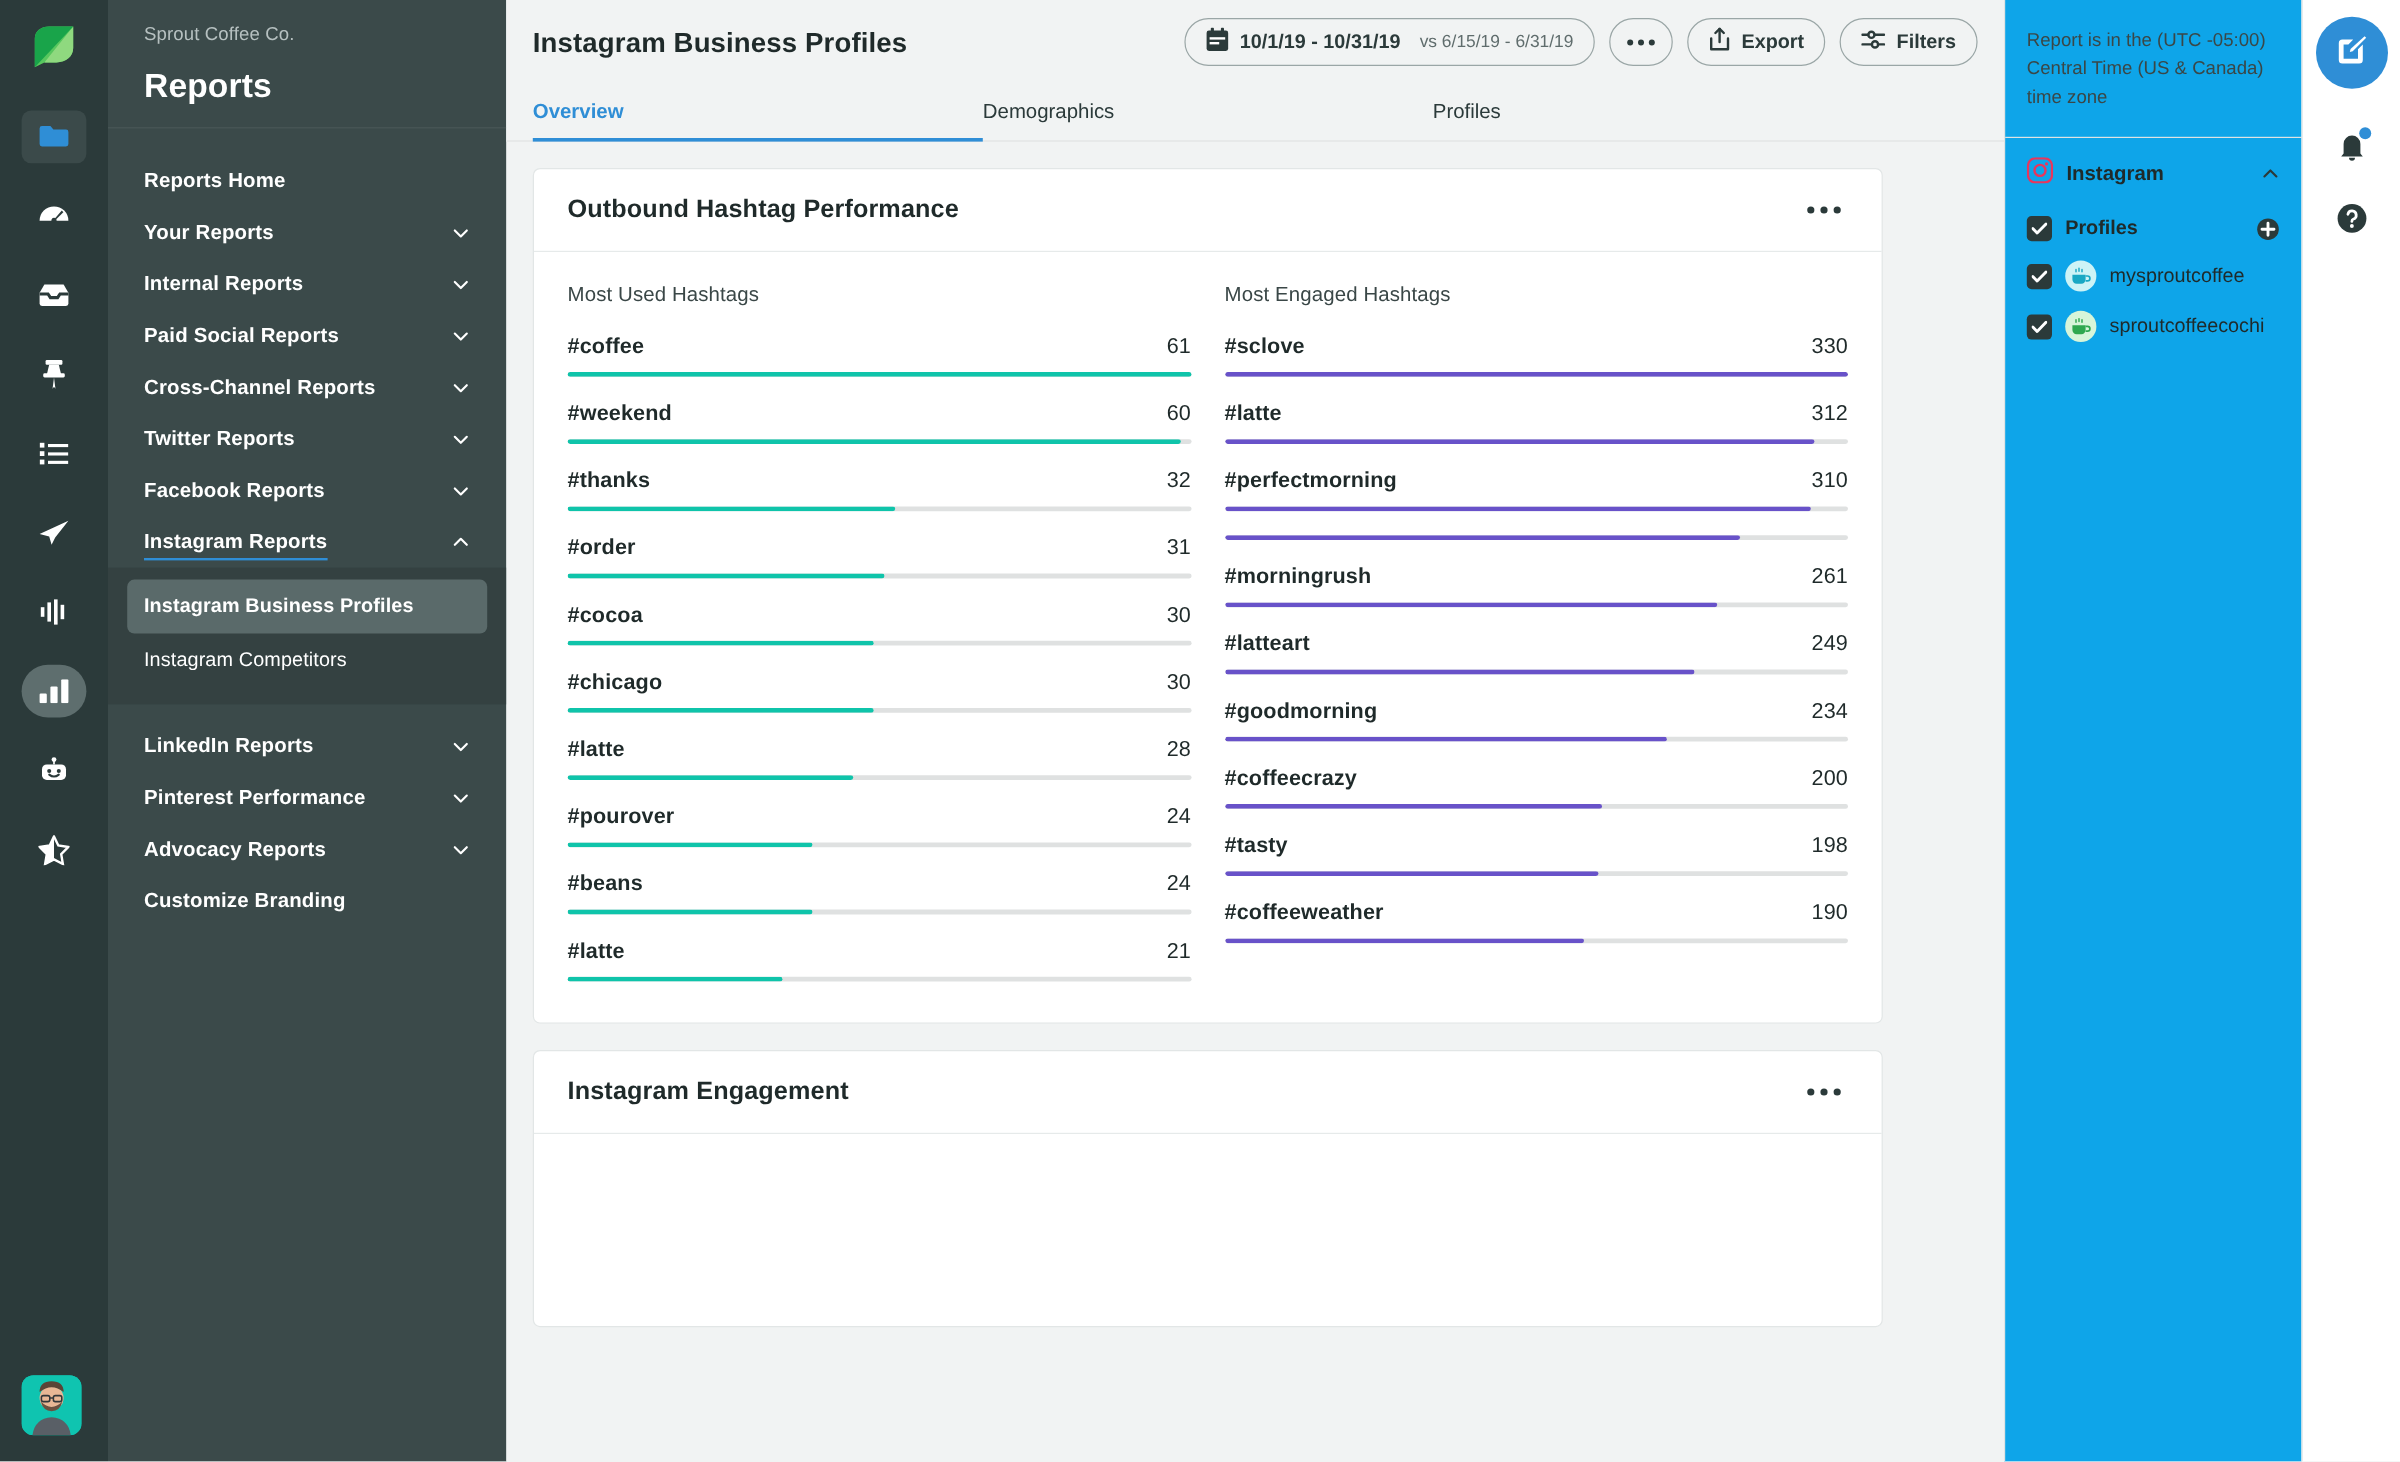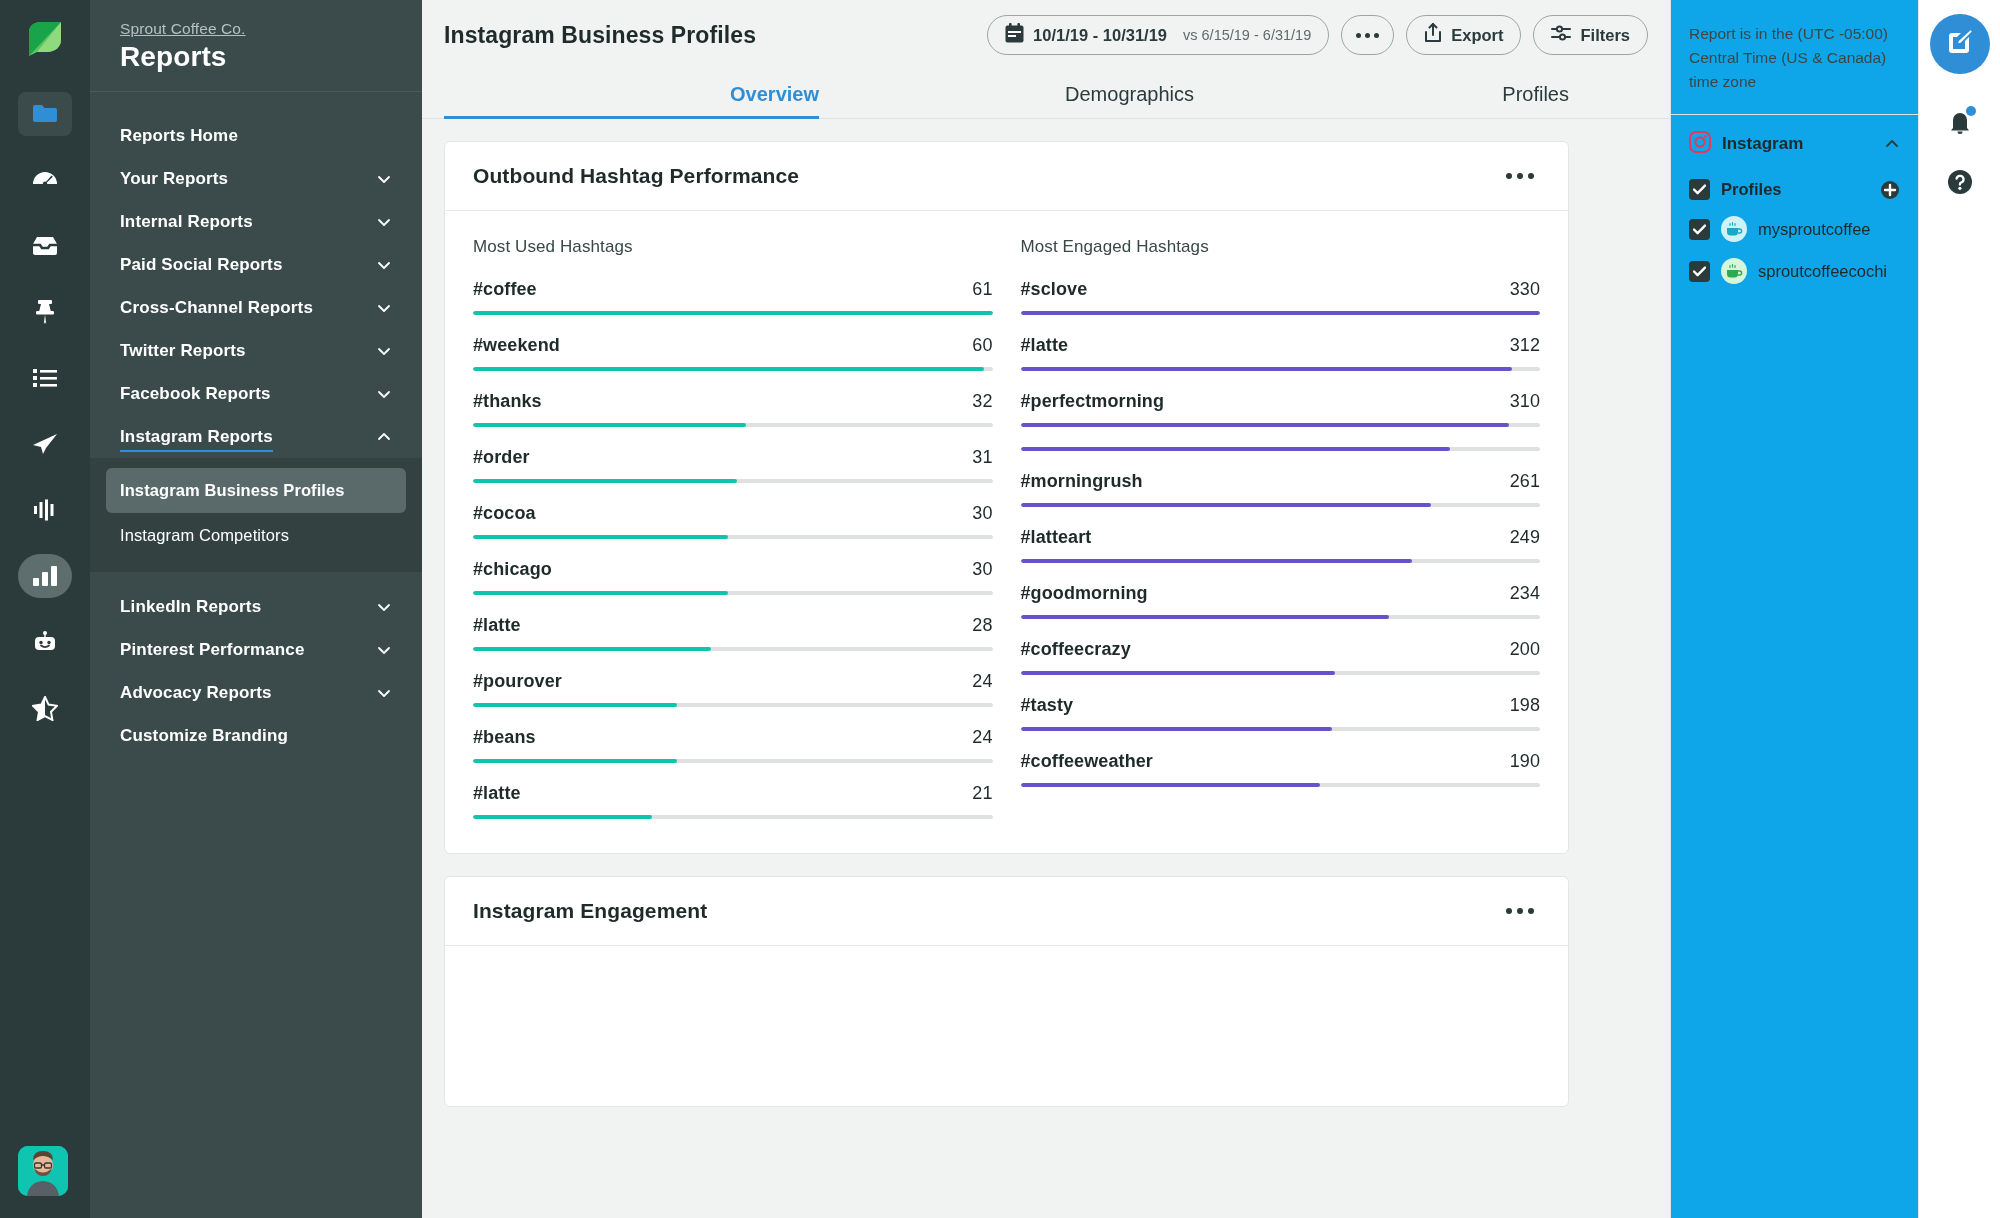--- a/index.html
+++ b/index.html
@@ -30,21 +30,21 @@
     width: 50px; height: 50px; border-radius: 10px; overflow: hidden;
     background: #0fc4b0;
   }
 
   
   .nav {
     width: 332px; flex: 0 0 332px; background: #3b4a4a; color: #fff;
     display: flex; flex-direction: column;
   }
   .nav-head { padding: 20px 30px 18px 30px; border-bottom: 1px solid #4a5858; }
-  .nav-org { font-size: 15.5px; color: #b6c0c0; margin-bottom: 3px; letter-spacing: .1px; text-decoration: underline; }
+  .nav-org { font-size: 15.5px; color: #b6c0c0; margin-bottom: 18px; letter-spacing: .1px; }
   .nav-title { font-size: 28px; font-weight: bold; color: #fff; letter-spacing: .1px; }
   .nav-list { padding-top: 22px; flex: 1; }
   .nav-item {
     display: flex; align-items: center; justify-content: space-between;
     padding: 11.5px 30px; font-size: 17px; font-weight: bold; color: #fff;
     letter-spacing: .15px;
   }
   .nav-item .lbl-wrap { position: relative; display: inline-block; text-align: right; }
   .nav-item.active-parent .lbl-wrap::after {
     content: ""; position: absolute; left: 0; right: 0; bottom: -5px;
@@ -77,21 +77,21 @@
   .dot3 { display: flex; gap: 4px; }
   .dot3 i { width: 5px; height: 5px; border-radius: 50%; background: #2b3a3a; display:block; }
 
   
   .tabbar {
     background: #f1f3f3; display: flex; padding: 0 22px;
     border-bottom: 1px solid #dfe3e3; flex: 0 0 48px;
   }
   .tabs-inner { display: flex; width: 1125px; }
   .tab {
-    flex: 1; text-align: right; font-size: 20px; color: #2b3a3a;
+    flex: 1; text-align: left; font-size: 17px; color: #2b3a3a;
     padding: 13px 0 12px 0; position: relative;
   }
   .tab.active { color: #2f8ed6; font-weight: bold; }
   .tab.active::after {
     content: ""; position: absolute; left: 0; right: 0; bottom: -1px;
     height: 3px; background: #2f8ed6;
   }
 
   
   .content { flex: 1; overflow: hidden; padding: 22px 22px 0 22px; }

